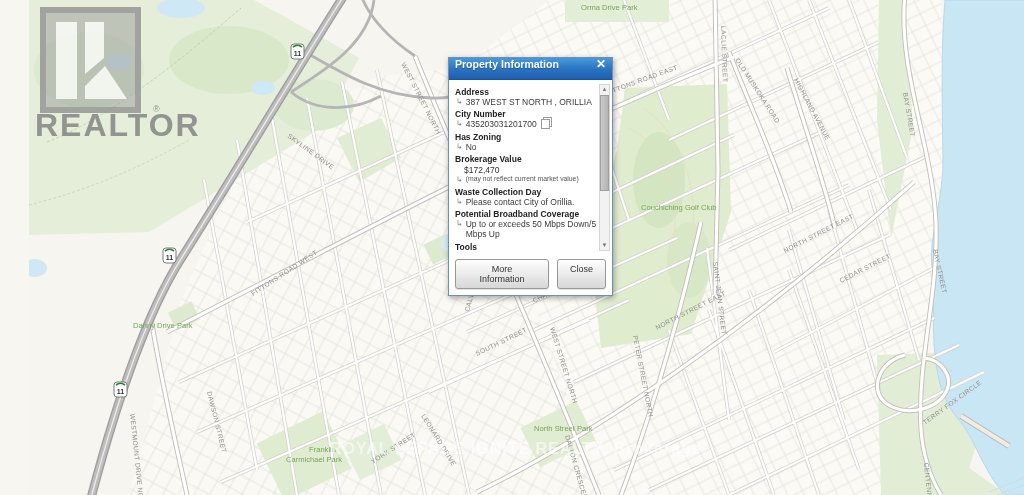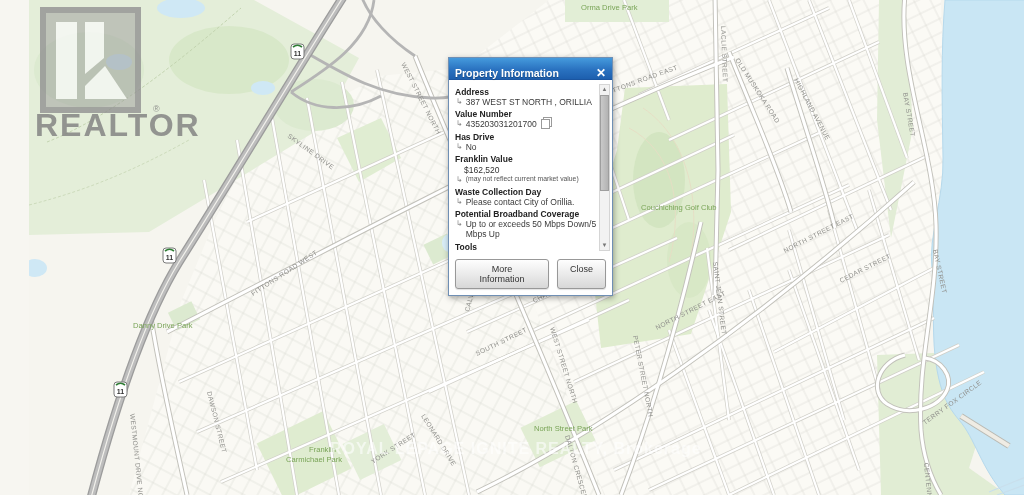--- a/index.html
+++ b/index.html
@@ -8,21 +8,21 @@
   #mapsvg{position:absolute;left:0;top:0;}
   .lbl{font-family:"Liberation Sans",sans-serif;font-size:6.6px;fill:#8f8f8b;letter-spacing:.45px;}
   .plbl{font-family:"Liberation Sans",sans-serif;font-size:7.6px;fill:#79a457;}
   .shield-num{font-family:"Liberation Sans",sans-serif;font-size:7px;font-weight:bold;fill:#333;}
   .realtor-text{position:absolute;left:6px;top:107px;font-size:32px;font-weight:bold;color:rgba(128,128,128,.82);letter-spacing:2px;}
   .realtor-reg{position:absolute;left:124px;top:104px;font-size:9px;color:rgba(128,128,128,.82);}
   .brokerage-wm{position:absolute;left:301px;top:440px;font-size:16px;font-weight:bold;color:rgba(255,255,255,.58);letter-spacing:1px;white-space:nowrap;pointer-events:none;}
 
   
   .popup{position:absolute;left:419px;top:57px;width:163px;background:#fff;border:1px solid #6f8fb4;box-shadow:1px 2px 6px rgba(0,0,0,.35);font-size:8.5px;color:#333;}
-  .popup-header{height:21px;background:linear-gradient(#459add,#2a72c0 55%,#1d5fae);display:flex;align-items:flex-end;justify-content:space-between;padding:0 6px;border-bottom:1px solid #1b55a0;}
+  .popup-header{height:21px;background:linear-gradient(#459add,#2a72c0 55%,#1d5fae);display:flex;align-items:flex-start;justify-content:space-between;padding:0 6px;border-bottom:1px solid #1b55a0;}
   .popup-title{color:#fff;font-weight:bold;font-size:10.5px;text-shadow:0 1px 1px rgba(0,0,0,.3);}
   .popup-close{color:#fff;font-weight:bold;font-size:12px;line-height:12px;cursor:pointer;}
   .popup-body{position:relative;padding:4px 7px 3px 6px;}
   .f-label{font-weight:bold;color:#222;margin-top:2.5px;}
   .f-val{display:flex;align-items:flex-start;color:#3a3a3a;margin:0 0 1px 1px;}
   .arrow{color:#8a8a8a;margin-right:3px;font-size:8px;line-height:9px;}
   .f-money{margin:1px 0 0 9px;}
   .f-note{font-size:6.8px;color:#555;}
   .copy-ic{display:inline-block;width:7px;height:8px;border:1px solid #9a9a9a;background:#fff;box-shadow:2px -2px 0 -1px #fff,2px -2px #9a9a9a;margin-left:4px;cursor:pointer;}
   .tools-row{font-weight:bold;color:#222;margin-top:3px;}
@@ -283,35 +283,35 @@
       <span class="popup-title">Property Information</span>
       <span class="popup-close">✕</span>
     </div>
     <div class="popup-body">
       <div class="f-label">Address</div>
       <div class="f-val">
           <span class="arrow">↳</span>
           <span>387 WEST ST NORTH , ORILLIA</span>
         </div>
 
-      <div class="f-label">Value Number</div>
+      <div class="f-label">City Number</div>
       <div class="f-val">
           <span class="arrow">↳</span>
           <span>435203031201700</span>
           <span class="copy-ic"></span>
         </div>
 
-      <div class="f-label">Has Drive</div>
+      <div class="f-label">Has Zoning</div>
       <div class="f-val">
           <span class="arrow">↳</span>
           <span>No</span>
         </div>
 
-      <div class="f-label">Franklin Value</div>
-      <div class="f-money">$162,520</div>
+      <div class="f-label">Brokerage Value</div>
+      <div class="f-money">$172,470</div>
       <div class="f-val f-note">
           <span class="arrow">↳</span>
           <span>(may not reflect current market value)</span>
         </div>
 
       <div class="f-label">Waste Collection Day</div>
       <div class="f-val">
           <span class="arrow">↳</span>
           <span>Please contact City of Orillia.</span>
         </div>

